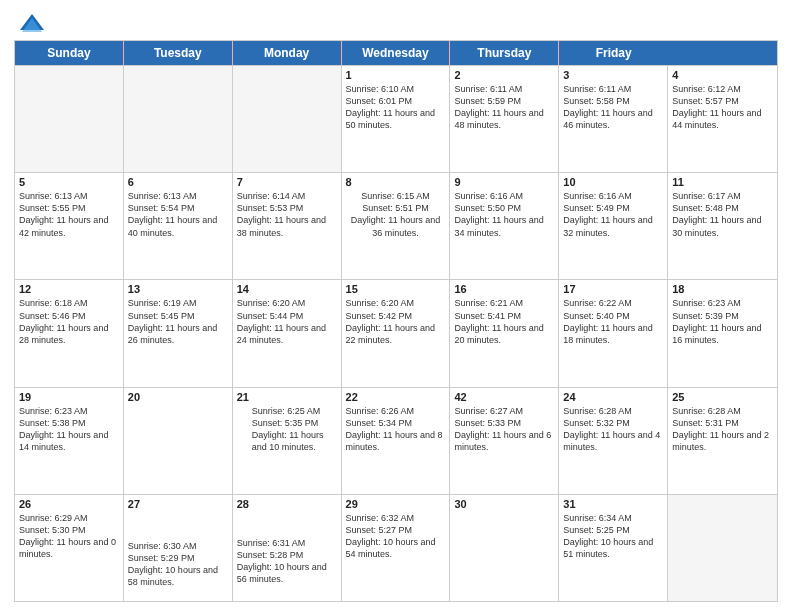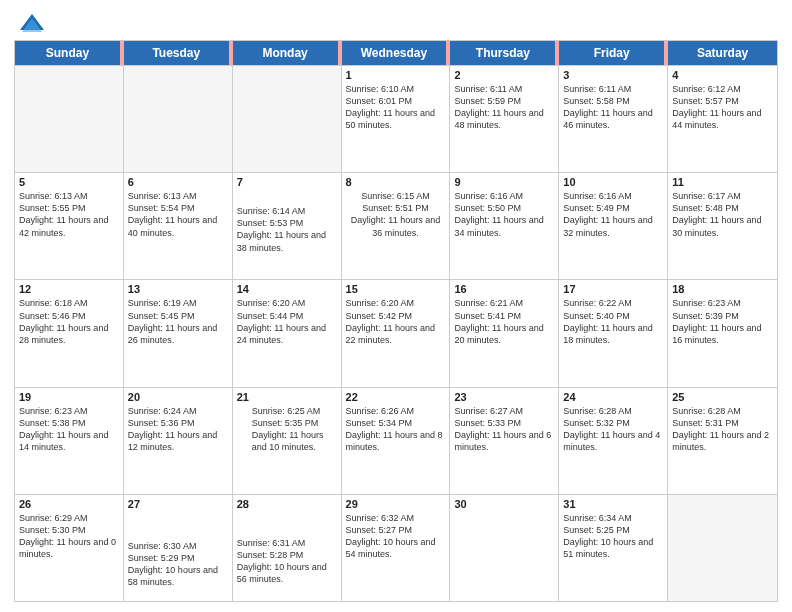--- a/index.html
+++ b/index.html
@@ -63,21 +63,21 @@
       display: grid;
       grid-template-columns: repeat(7, 1fr);
       background: #2a6db5;
     }
     .cal-header-cell {
       color: #fff;
       font-size: 12px;
       font-weight: bold;
       text-align: center;
       padding: 5px 2px;
-      border-right: 4px solid #fca5a5;
+      border-right: 1px solid #fca5a5;
     }
     .cal-header-cell:last-child { border-right: none; }
     .cal-body {
       flex: 1;
       display: flex;
       flex-direction: column;
     }
     .cal-row {
       display: grid;
       grid-template-columns: repeat(7, 1fr);
@@ -133,21 +133,20 @@
   </div>
 
   <div class="calendar">
     <div class="cal-header-row">
     <div class="cal-header-cell">Sunday</div>
         <div class="cal-header-cell">Tuesday</div>
         <div class="cal-header-cell">Monday</div>
         <div class="cal-header-cell">Wednesday</div>
         <div class="cal-header-cell">Thursday</div>
         <div class="cal-header-cell">Friday</div>
-        <div class="cal-header-cell">Saturday</div>
       </div>
     <div class="cal-body">
     <div class="cal-row">
           <div class="cal-cell empty"></div>
           <div class="cal-cell empty"></div>
           <div class="cal-cell empty"></div>
           <div class="cal-cell">
             <div class="day-num">1</div>
             <div class="info" style="white-space: pre-wrap;">Sunrise: 6:10 AM
 Sunset: 6:01 PM
@@ -180,21 +179,21 @@
 Daylight: 11 hours and 42 minutes.</div>
           </div>
           <div class="cal-cell">
             <div class="day-num">6</div>
             <div class="info" style="white-space: pre-wrap;">Sunrise: 6:13 AM
 Sunset: 5:54 PM
 Daylight: 11 hours and 40 minutes.</div>
           </div>
           <div class="cal-cell">
             <div class="day-num">7</div>
-            <div class="info" style="white-space: pre-wrap; margin-top: 15px;">Sunrise: 6:14 AM
+            <div class="info" style="white-space: pre-wrap;">Sunrise: 6:14 AM
 Sunset: 5:53 PM
 Daylight: 11 hours and 38 minutes.</div>
           </div>
           <div class="cal-cell">
             <div class="day-num">8</div>
             <div class="info" style="white-space: pre-wrap; text-align: center;">Sunrise: 6:15 AM
 Sunset: 5:51 PM
 Daylight: 11 hours and 36 minutes.</div>
           </div>
           <div class="cal-cell">
@@ -262,38 +261,35 @@
         </div>
         <div class="cal-row">
           <div class="cal-cell">
             <div class="day-num">19</div>
             <div class="info" style="white-space: pre-wrap;">Sunrise: 6:23 AM
 Sunset: 5:38 PM
 Daylight: 11 hours and 14 minutes.</div>
           </div>
           <div class="cal-cell">
             <div class="day-num">20</div>
-            <div class="info" style="white-space: pre-wrap;">Sunrise: 6:24 AM
-Sunset: 5:36 PM
-Daylight: 11 hours and 12 minutes.</div>
           </div>
           <div class="cal-cell">
             <div class="day-num">21</div>
             <div class="info" style="white-space: pre-wrap; margin-left: 15px;">Sunrise: 6:25 AM
 Sunset: 5:35 PM
 Daylight: 11 hours and 10 minutes.</div>
           </div>
           <div class="cal-cell">
             <div class="day-num">22</div>
             <div class="info" style="white-space: pre-wrap;">Sunrise: 6:26 AM
 Sunset: 5:34 PM
 Daylight: 11 hours and 8 minutes.</div>
           </div>
           <div class="cal-cell">
-            <div class="day-num">23</div>
+            <div class="day-num">42</div>
             <div class="info" style="white-space: pre-wrap;">Sunrise: 6:27 AM
 Sunset: 5:33 PM
 Daylight: 11 hours and 6 minutes.</div>
           </div>
           <div class="cal-cell">
             <div class="day-num">24</div>
             <div class="info" style="white-space: pre-wrap;">Sunrise: 6:28 AM
 Sunset: 5:32 PM
 Daylight: 11 hours and 4 minutes.</div>
           </div>

